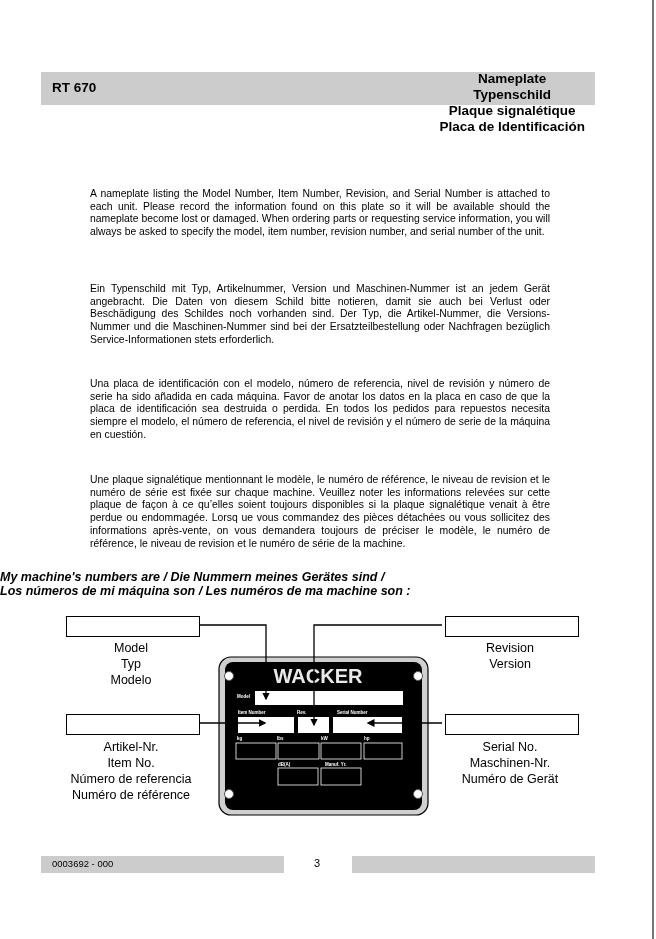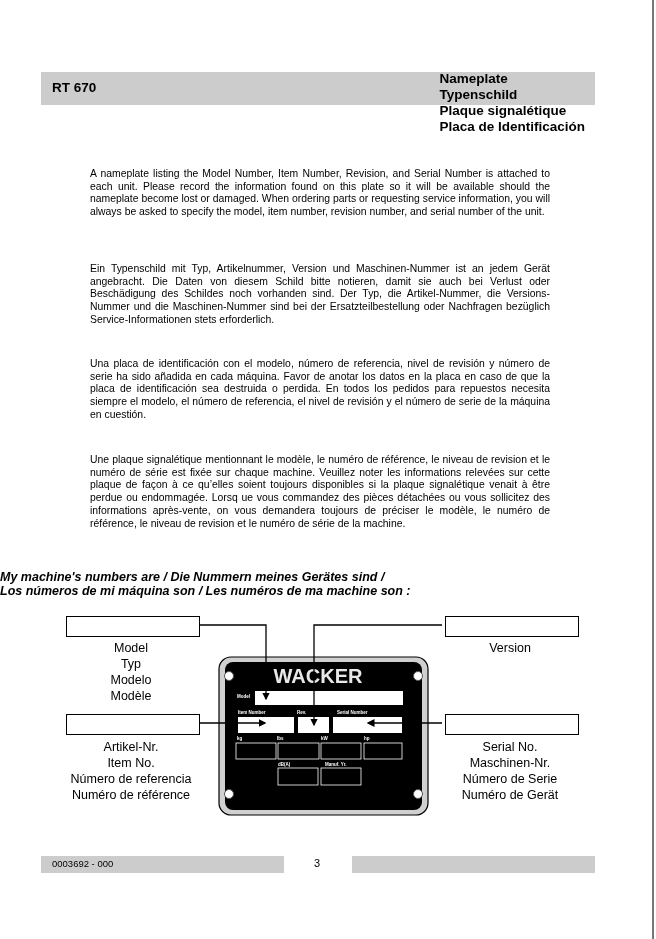--- a/index.html
+++ b/index.html
@@ -1,22 +1,22 @@
 <!DOCTYPE html>
 <html><head>
 <meta charset="utf-8">
 <style>
   html, body { margin:0; padding:0; }
   body { width:656px; height:939px; background:#ffffff; position:relative; overflow:hidden;
          font-family:"Liberation Sans", sans-serif; color:#000; }
   .page-edge { position:absolute; left:652px; top:0; width:2px; height:939px; background:#777; }
   .header-bar { position:absolute; left:41px; top:72px; width:554px; height:33px; background:#cccccc; }
   .header-model { position:absolute; left:52px; top:80px; font-size:13.5px; font-weight:bold; }
-  .header-titles { position:absolute; right:71px; top:71px; text-align:left; font-size:13.5px; font-weight:bold; line-height:16px; }
-  .para { position:absolute; left:90px; width:460px; font-size:10.4px; line-height:12.7px; text-align:justify; }
+  .header-titles { position:absolute; right:71px; top:71px; text-align:center; font-size:13.5px; font-weight:bold; line-height:16px; }
+  .para { position:absolute; left:90px; width:460px; font-size:10.4px; line-height:12.7px; text-align:justify;margin-top:20px; }
   .caption { position:absolute; left:0; width:640px; text-align:left; font-size:12.5px; font-weight:bold; font-style:italic; line-height:14px; }
   .fill-box { position:absolute; width:128px; height:17px; border:1px solid #000; background:#fff; }
   .label-group { position:absolute; width:180px; text-align:center; font-size:12.5px; line-height:16px; }
   .footer-bar { position:absolute; top:856px; height:17px; background:#cccccc; }
   .footer-doc { position:absolute; left:52px; top:858px; font-size:9.5px; }
   .footer-page { position:absolute; left:314px; top:857px; font-size:11px; }
   svg text { font-family:"Liberation Sans", sans-serif; }
 </style>
 </head>
 <body>
@@ -42,35 +42,34 @@
 
 <input class="fill-box" style="left: 66px; top: 616px;" value="">
 <input class="fill-box" style="left: 445px; top: 616px;" value="">
 <input class="fill-box" style="left: 66px; top: 714px;" value="">
 <input class="fill-box" style="left: 445px; top: 714px;" value="">
 
 <div class="label-group" style="left:41px; top:640px;">
   <div>Model</div>
   <div>Typ</div>
   <div>Modelo</div>
-  <div>Modèle</div>
 </div>
 <div class="label-group" style="left:420px; top:640px;">
+  <div>Revision</div>
   <div>Version</div>
 </div>
 <div class="label-group" style="left:41px; top:739px;">
   <div>Artikel-Nr.</div>
   <div>Item No.</div>
   <div>Número de referencia</div>
   <div>Numéro de référence</div>
 </div>
 <div class="label-group" style="left:420px; top:739px;">
   <div>Serial No.</div>
   <div>Maschinen-Nr.</div>
-  <div>Número de Serie</div>
   <div>Numéro de Gerät</div>
 </div>
 
 <svg width="656" height="939" style="position:absolute; left:0; top:0; pointer-events:none;">
   <defs>
     <marker id="arrow" markerWidth="6" markerHeight="6" refX="5" refY="3" orient="auto">
       <path d="M0,0 L6,3 L0,6 Z" fill="#000"></path>
     </marker>
   </defs>
 

